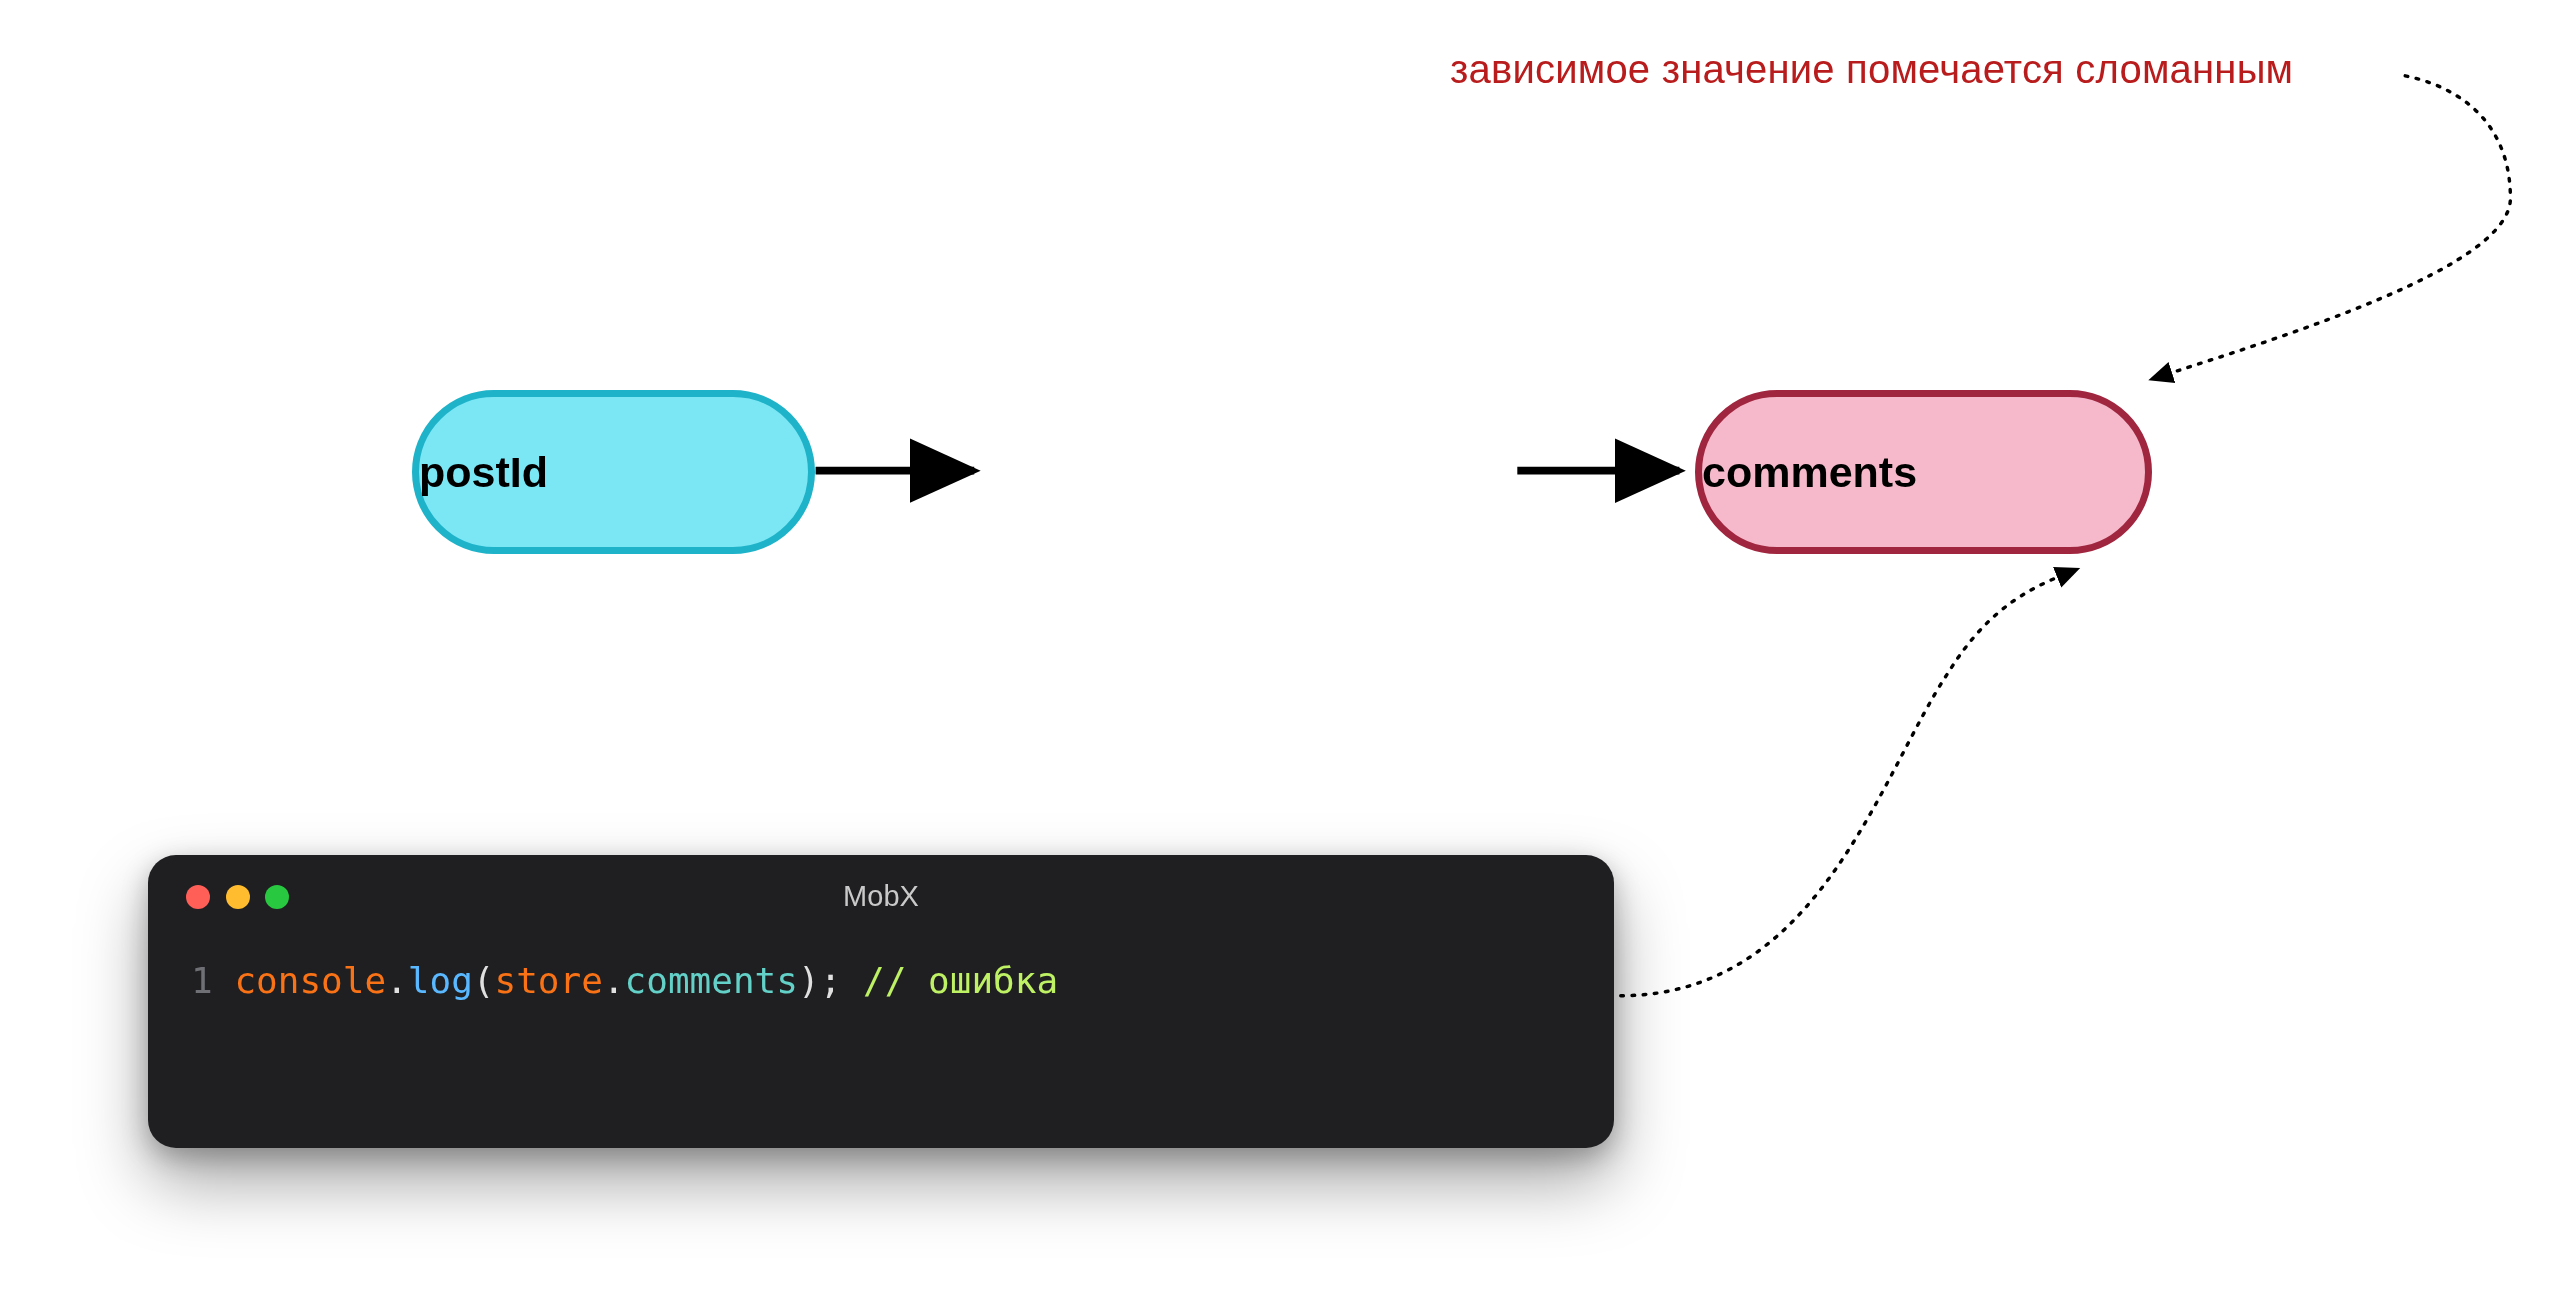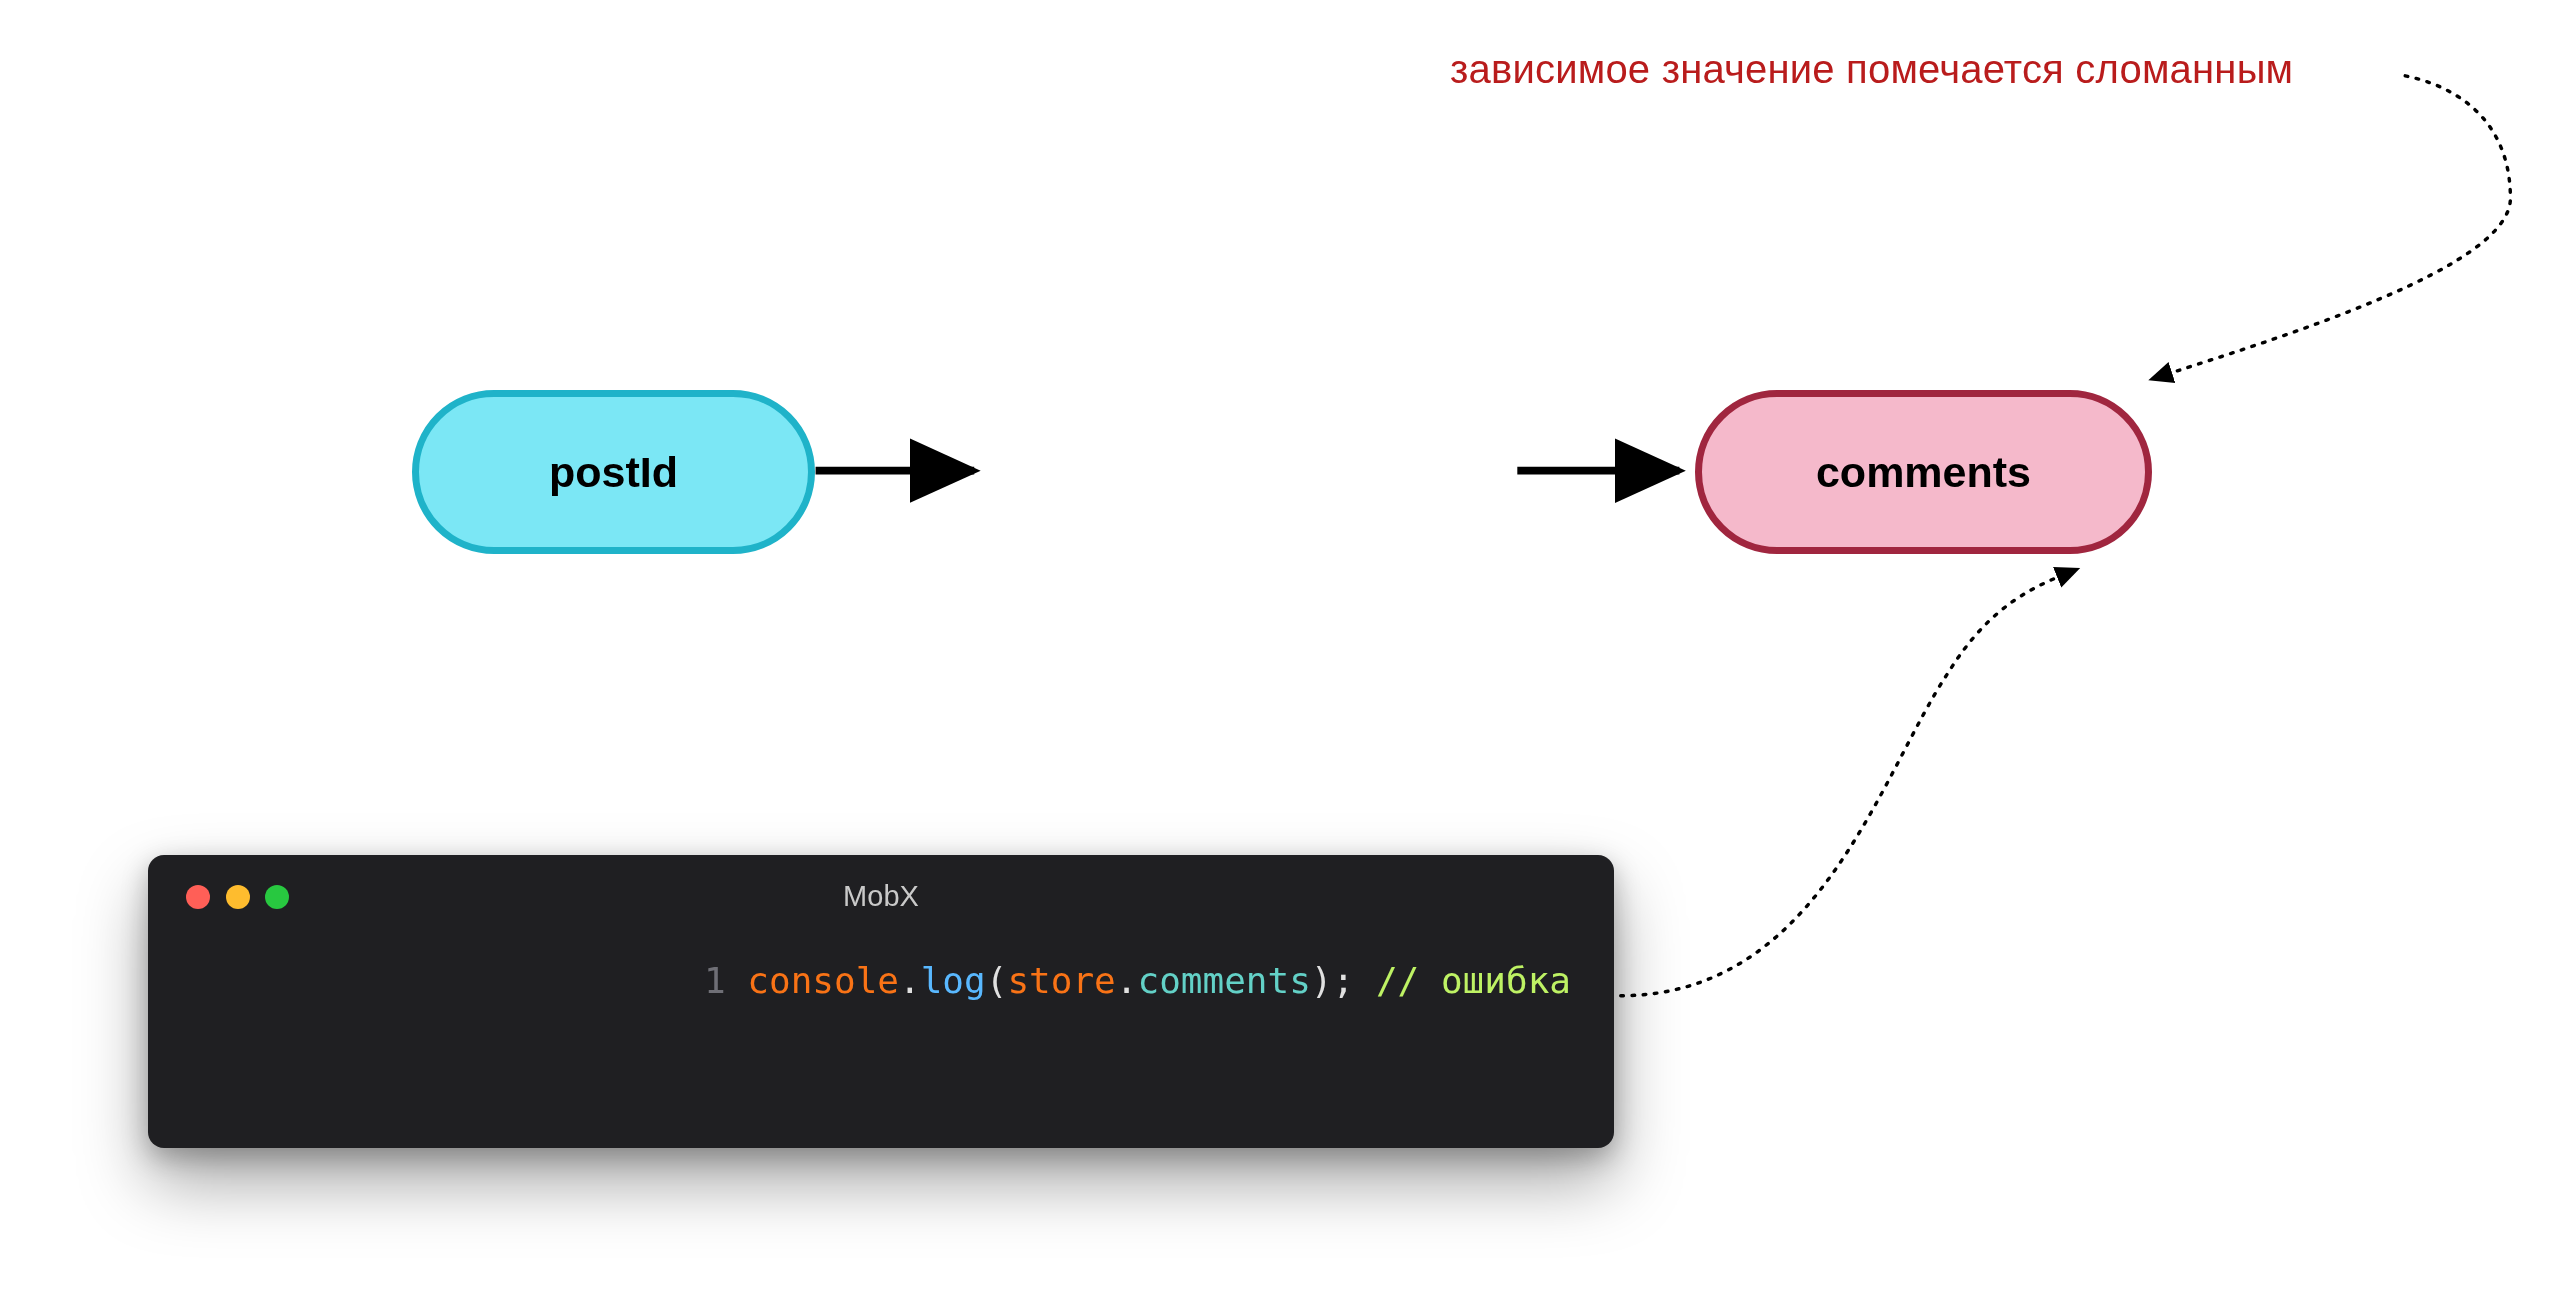--- a/index.html
+++ b/index.html
@@ -16,21 +16,21 @@
   .annotation {
     position: absolute;
     font-size: 40px;
     color: #b91c1c;
     letter-spacing: 0.2px;
   }
   .node {
     position: absolute;
     display: flex;
     align-items: center;
-    justify-content: center;
+    justify-content: flex-start;
     font-weight: 600;
     font-size: 43px;
     color: #000;
     border-width: 7px;
     border-style: solid;
     border-radius: 861px;
   }
   .node-cyan {
     background: #7be7f5;
     border-color: #1fb3c9;
@@ -39,24 +39,23 @@
     background: #f5b9cb;
     border-color: #a0263f;
   }
   .arrow-svg {
     position: absolute;
     overflow: visible;
   }
   .code-window {
     position: absolute;
     background: #1f1f22;
-    border-radius: 16px;
+    border-radius: 28px;
     box-shadow: 0 34px 69px rgba(0,0,0,0.35), 0 8.6px 26px rgba(0,0,0,0.25);
     color: #d0d0d0;
-    text-align: right;
   }
   .code-titlebar {
     position: relative;
     height: 83px;
     display: flex;
     align-items: center;
     justify-content: center;
   }
   .traffic {
     position: absolute;

